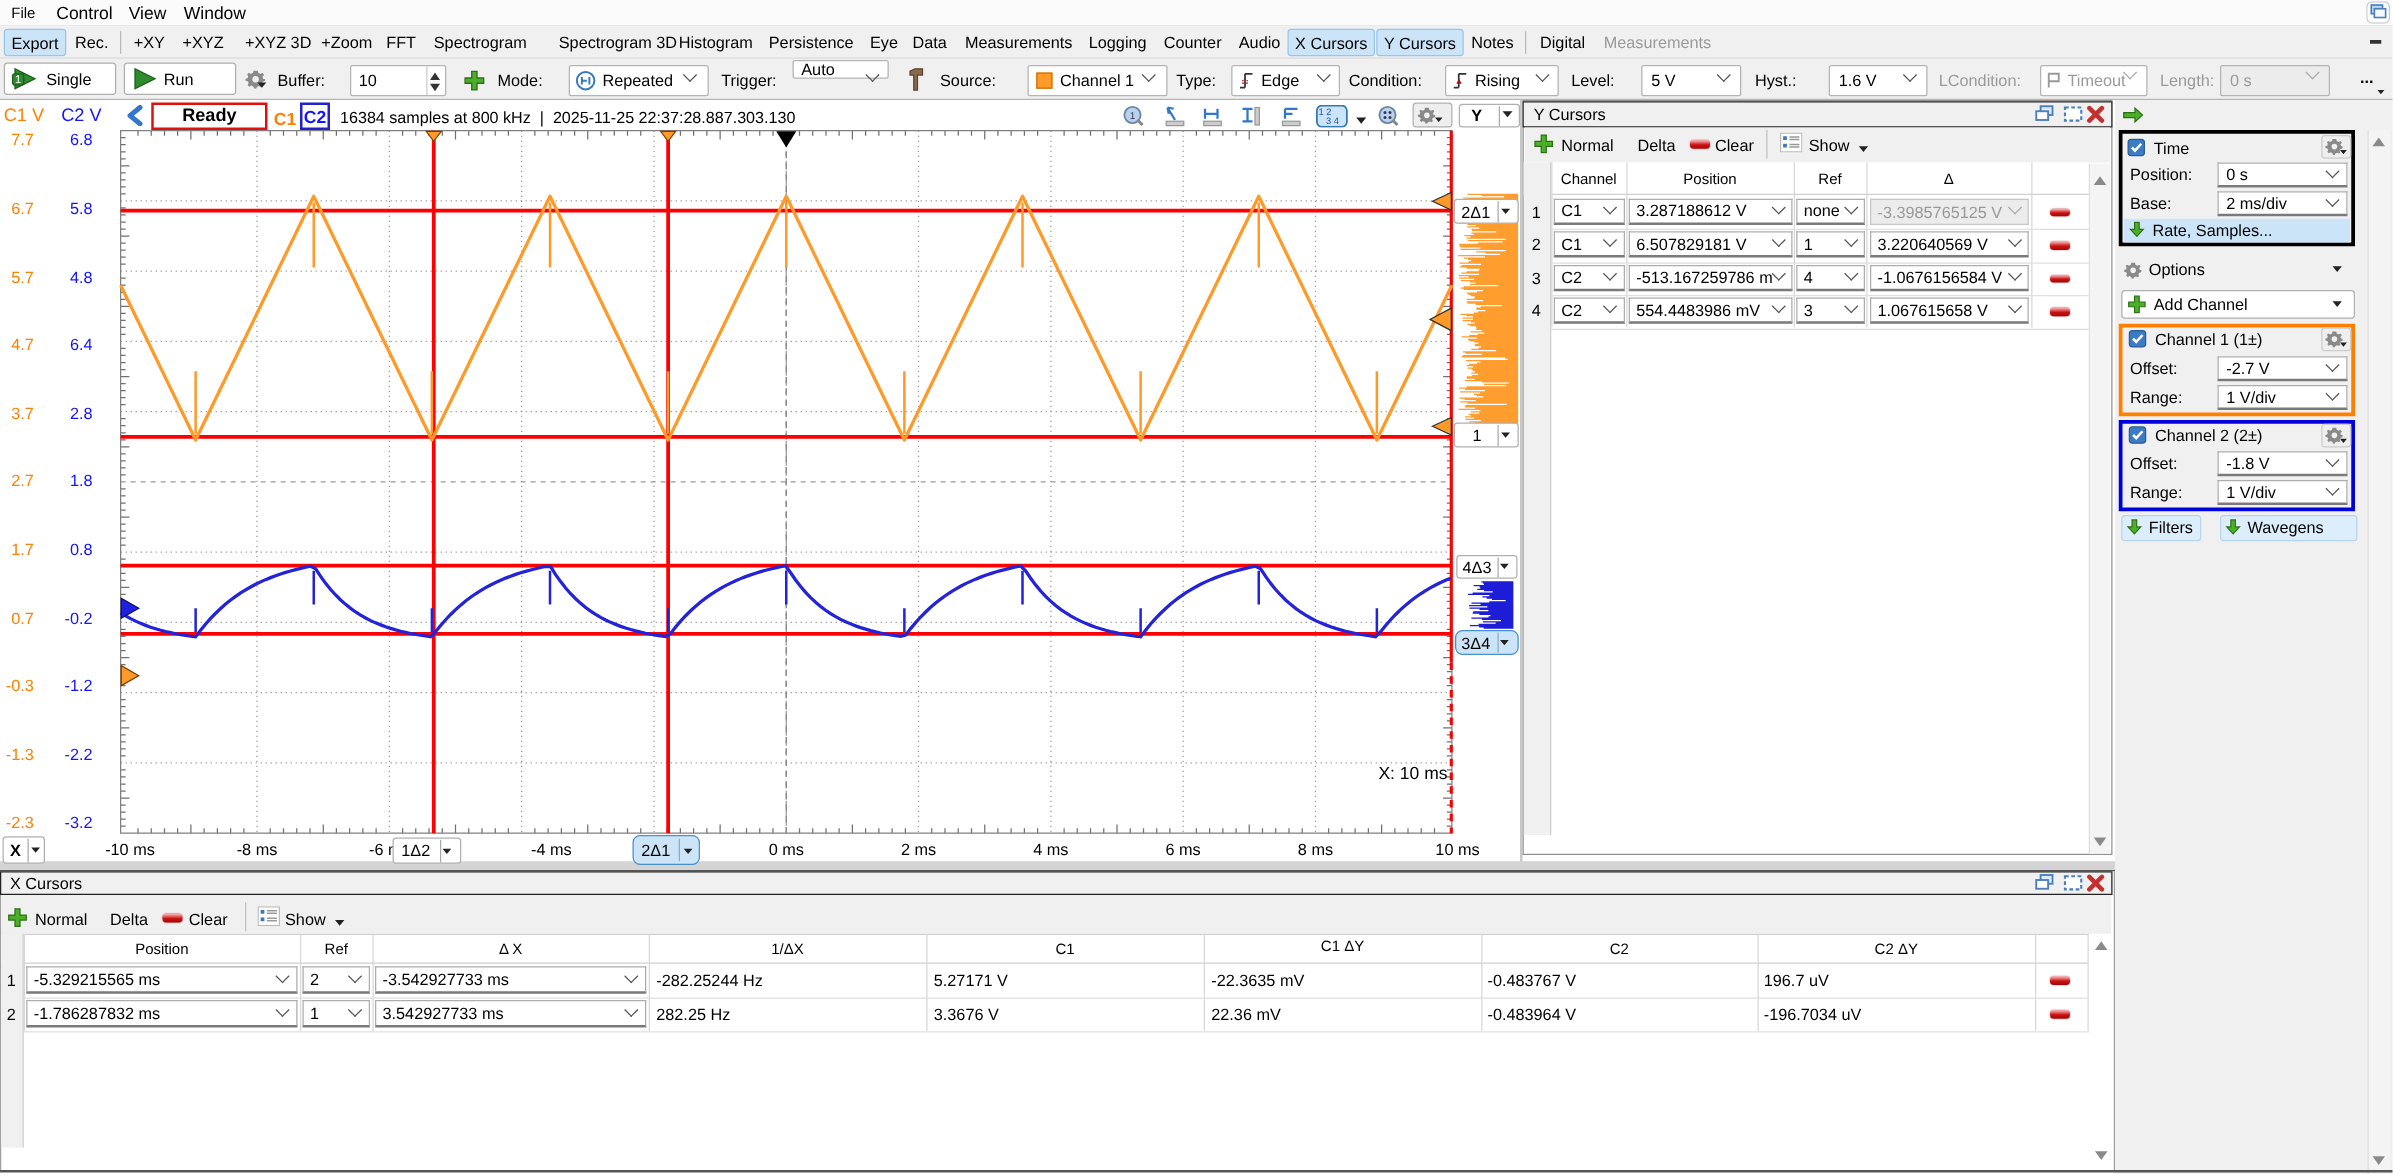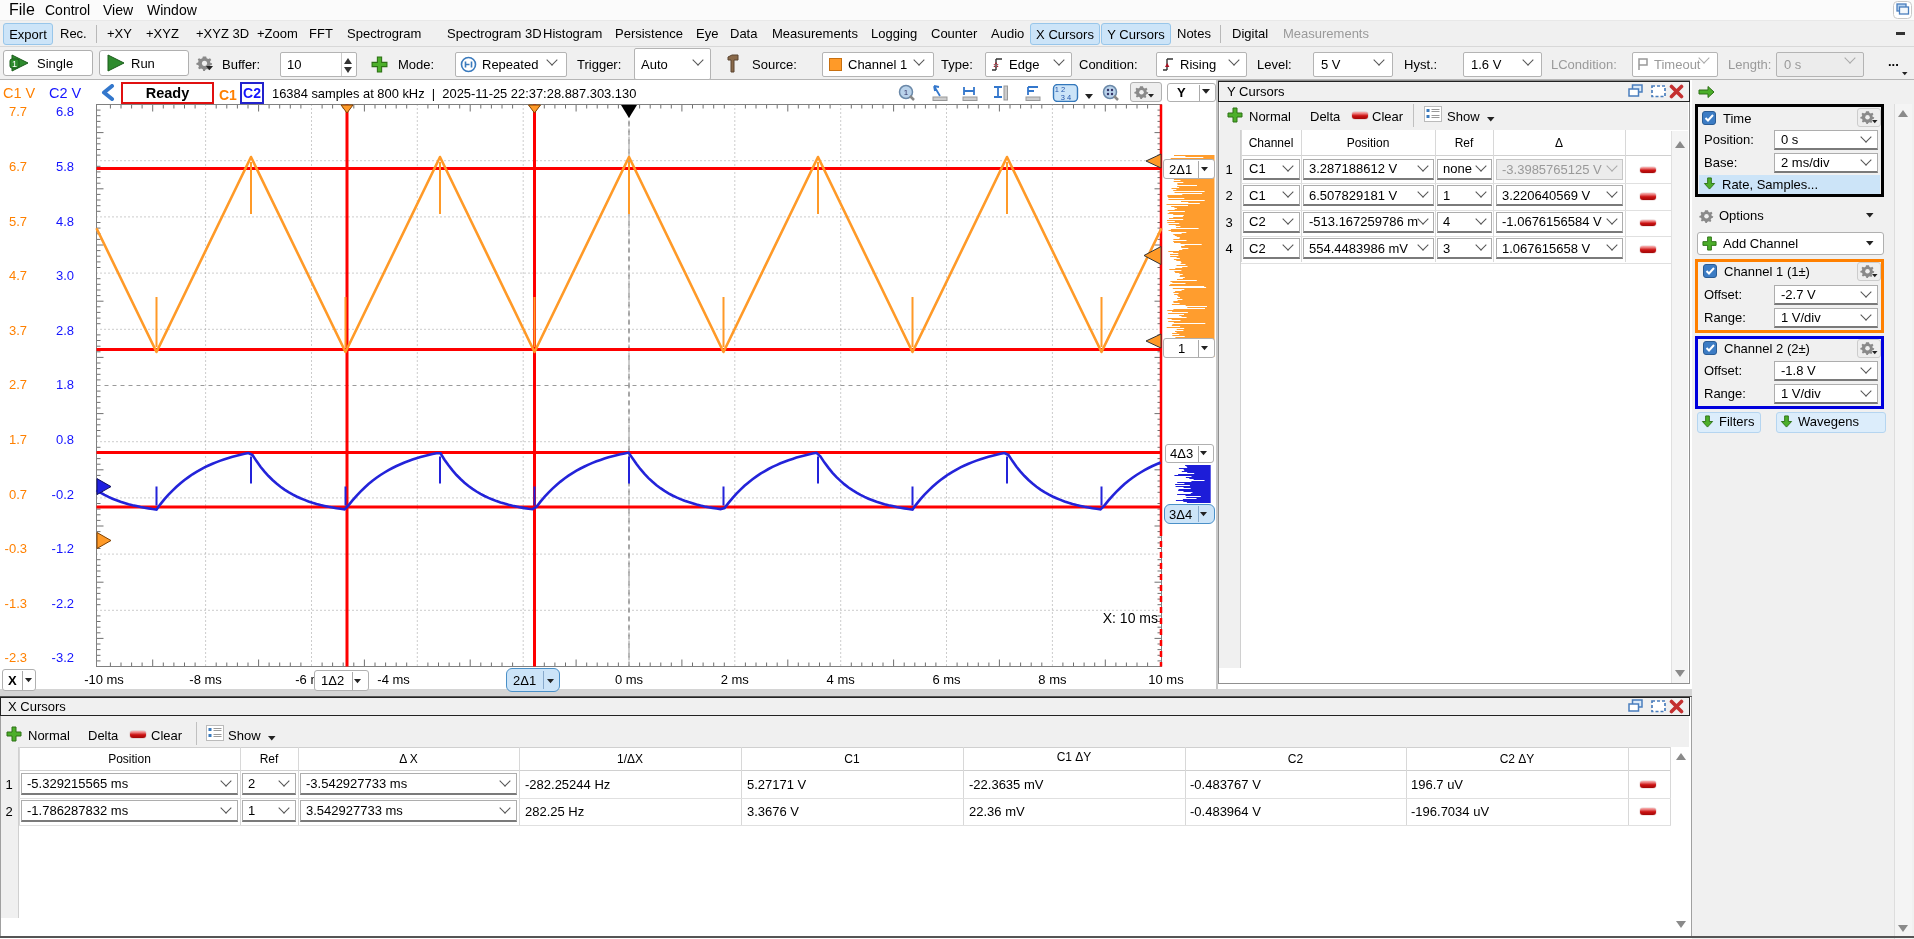--- a/index.html
+++ b/index.html
@@ -15,21 +15,21 @@
 .fld{position:absolute;background:#fff;border:1px solid #adadad;border-bottom:2px solid #7a7a7a;display:flex;align-items:center;white-space:nowrap;font-size:13px;overflow:hidden}
 .dash{position:absolute;width:16px;height:6.5px;border-radius:3px;background:linear-gradient(#f4a0a0 10%,#cc1111 55%,#a00808);box-shadow:0 0 1px #800}
 .hdr{position:absolute;display:flex;align-items:center;justify-content:center;font-size:12px}
 .num{position:absolute;font-size:13px}
 .scrollup{position:absolute;width:0;height:0;border-left:5.5px solid transparent;border-right:5.5px solid transparent;border-bottom:7px solid #8a8a8a}
 .scrolldn{position:absolute;width:0;height:0;border-left:5.5px solid transparent;border-right:5.5px solid transparent;border-top:7px solid #8a8a8a}
 .ckb{position:absolute;width:14px;height:14px;background:#3c7cc4;border:1px solid #2a5c94;border-radius:3px}
 .ckb svg{position:absolute;left:1px;top:2px}
 </style></head><body>
 <div class="bar" style="left:0;top:0;width:1914px;height:21px;background:#fbfbfb;border-bottom:1px solid #e8e8e8">
-<div class="mi" style="left:9px;font-size:16px">File</div>
+<div class="mi" style="left:9px;font-size:12px">File</div>
 <div class="mi" style="left:45px;font-size:14px">Control</div>
 <div class="mi" style="left:103px;font-size:14px">View</div>
 <div class="mi" style="left:147px;font-size:14px">Window</div>
 </div>
 <svg class="abs" style="left:1893px;top:1px" width="19" height="18" viewBox="0 0 19 18">
     <rect x="0.5" y="0.5" width="18" height="17" rx="4" fill="#fff" stroke="#c8c8c8"></rect>
     <rect x="4" y="3" width="9" height="7" fill="#b8d4f0" stroke="#4a7ebd" stroke-width="1.3"></rect>
     <rect x="6.5" y="6" width="9" height="7" fill="#f4f8fc" stroke="#4a7ebd" stroke-width="1.3"></rect>
   </svg>
 <div class="bar" style="left:0;top:21px;width:1914px;height:26px;border-bottom:1px solid #d8d8d8">
@@ -94,21 +94,21 @@
     <svg style="margin-left:4px" width="17" height="17" viewBox="0 0 17 17">
       <circle cx="8.5" cy="8.5" r="7" fill="none" stroke="#3a7abd" stroke-width="1.6"></circle>
       <path d="M5.5 5.5 v6 M5.5 8.5 h4 M11.5 5.5 v6" stroke="#3a7abd" stroke-width="1.6" fill="none"></path>
     </svg>
     <span style="margin-left:5px">Repeated</span>
   </div>
 <div class="abs" style="left:548px;top:60px">
     <div class="chev"></div>
   </div>
 <div class="lbl" style="left:577px;top:53px;height:22px">Trigger:</div>
-<div class="combo" style="left:634px;top:48px;width:77px;height:32px">
+<div class="combo" style="left:634px;top:48px;width:77px;height:15px">
     <span style="margin-left:6px">Auto</span>
   </div>
 <div class="abs" style="left:694px;top:60px">
     <div class="chev"></div>
   </div>
 <svg class="abs" style="left:725px;top:52px" width="16" height="22" viewBox="0 0 16 22">
     <path d="M7 3 L13 3 L13 8 L9 8 L9 20 L6 20 L6 8 L3 8 L3 5 z" fill="#8a6a4a" stroke="#5a4430"></path>
   </svg>
 <div class="lbl" style="left:752px;top:53px;height:22px">Source:</div>
 <div class="combo" style="left:822px;top:52px;width:112px;height:25px">
@@ -261,39 +261,39 @@
     <path d="M528.5 25.0 h12 l-6 8 z" fill="#ff9a28" stroke="#804000" stroke-width="1"></path>
     <text x="1158" y="543" font-size="14" fill="#000" text-anchor="end" font-family="Liberation Sans, sans-serif">X: 10 ms</text>
   </svg>
 <div class="num" style="left:0px;top:104.4px;width:27px;text-align:right;color:#ff8000">7.7</div>
 <div class="num" style="left:44px;top:104.4px;width:30px;text-align:right;color:#1414ff">6.8</div>
 <div class="num" style="left:0px;top:159.0px;width:27px;text-align:right;color:#ff8000">6.7</div>
 <div class="num" style="left:44px;top:159.0px;width:30px;text-align:right;color:#1414ff">5.8</div>
 <div class="num" style="left:0px;top:213.6px;width:27px;text-align:right;color:#ff8000">5.7</div>
 <div class="num" style="left:44px;top:213.6px;width:30px;text-align:right;color:#1414ff">4.8</div>
 <div class="num" style="left:0px;top:268.2px;width:27px;text-align:right;color:#ff8000">4.7</div>
-<div class="num" style="left:44px;top:268.2px;width:30px;text-align:right;color:#1414ff">3.0</div>
+<div class="num" style="left:44px;top:268.2px;width:30px;text-align:right;color:#1414ff">6.4</div>
 <div class="num" style="left:0px;top:322.8px;width:27px;text-align:right;color:#ff8000">3.7</div>
 <div class="num" style="left:44px;top:322.8px;width:30px;text-align:right;color:#1414ff">2.8</div>
 <div class="num" style="left:0px;top:377.4px;width:27px;text-align:right;color:#ff8000">2.7</div>
 <div class="num" style="left:44px;top:377.4px;width:30px;text-align:right;color:#1414ff">1.8</div>
 <div class="num" style="left:0px;top:432.0px;width:27px;text-align:right;color:#ff8000">1.7</div>
 <div class="num" style="left:44px;top:432.0px;width:30px;text-align:right;color:#1414ff">0.8</div>
 <div class="num" style="left:0px;top:486.6px;width:27px;text-align:right;color:#ff8000">0.7</div>
 <div class="num" style="left:44px;top:486.6px;width:30px;text-align:right;color:#1414ff">-0.2</div>
 <div class="num" style="left:0px;top:541.2px;width:27px;text-align:right;color:#ff8000">-0.3</div>
 <div class="num" style="left:44px;top:541.2px;width:30px;text-align:right;color:#1414ff">-1.2</div>
 <div class="num" style="left:0px;top:595.8px;width:27px;text-align:right;color:#ff8000">-1.3</div>
 <div class="num" style="left:44px;top:595.8px;width:30px;text-align:right;color:#1414ff">-2.2</div>
 <div class="num" style="left:0px;top:650.4px;width:27px;text-align:right;color:#ff8000">-2.3</div>
 <div class="num" style="left:44px;top:650.4px;width:30px;text-align:right;color:#1414ff">-3.2</div>
 <div class="num" style="left:64.0px;top:672px;width:80px;text-align:center">-10 ms</div>
 <div class="num" style="left:165.6px;top:672px;width:80px;text-align:center">-8 ms</div>
 <div class="num" style="left:271.5px;top:672px;width:80px;text-align:center">-6 ms</div>
-<div class="num" style="left:377.3px;top:672px;width:80px;text-align:left">-4 ms</div>
+<div class="num" style="left:377.3px;top:672px;width:80px;text-align:right">-4 ms</div>
 <div class="num" style="left:589.0px;top:672px;width:80px;text-align:center">0 ms</div>
 <div class="num" style="left:694.8px;top:672px;width:80px;text-align:center">2 ms</div>
 <div class="num" style="left:800.7px;top:672px;width:80px;text-align:center">4 ms</div>
 <div class="num" style="left:906.5px;top:672px;width:80px;text-align:center">6 ms</div>
 <div class="num" style="left:1012.4px;top:672px;width:80px;text-align:center">8 ms</div>
 <div class="num" style="left:1126.0px;top:672px;width:80px;text-align:center">10 ms</div>
 <div class="btn" style="z-index:6;left:2px;top:669px;width:34px;height:22px">
     <span style="margin-left:5px;font-weight:bold">X</span>
     <div class="abs" style="left:19px;top:1px;width:1px;height:19px;background:#aaa"></div>
   </div>

